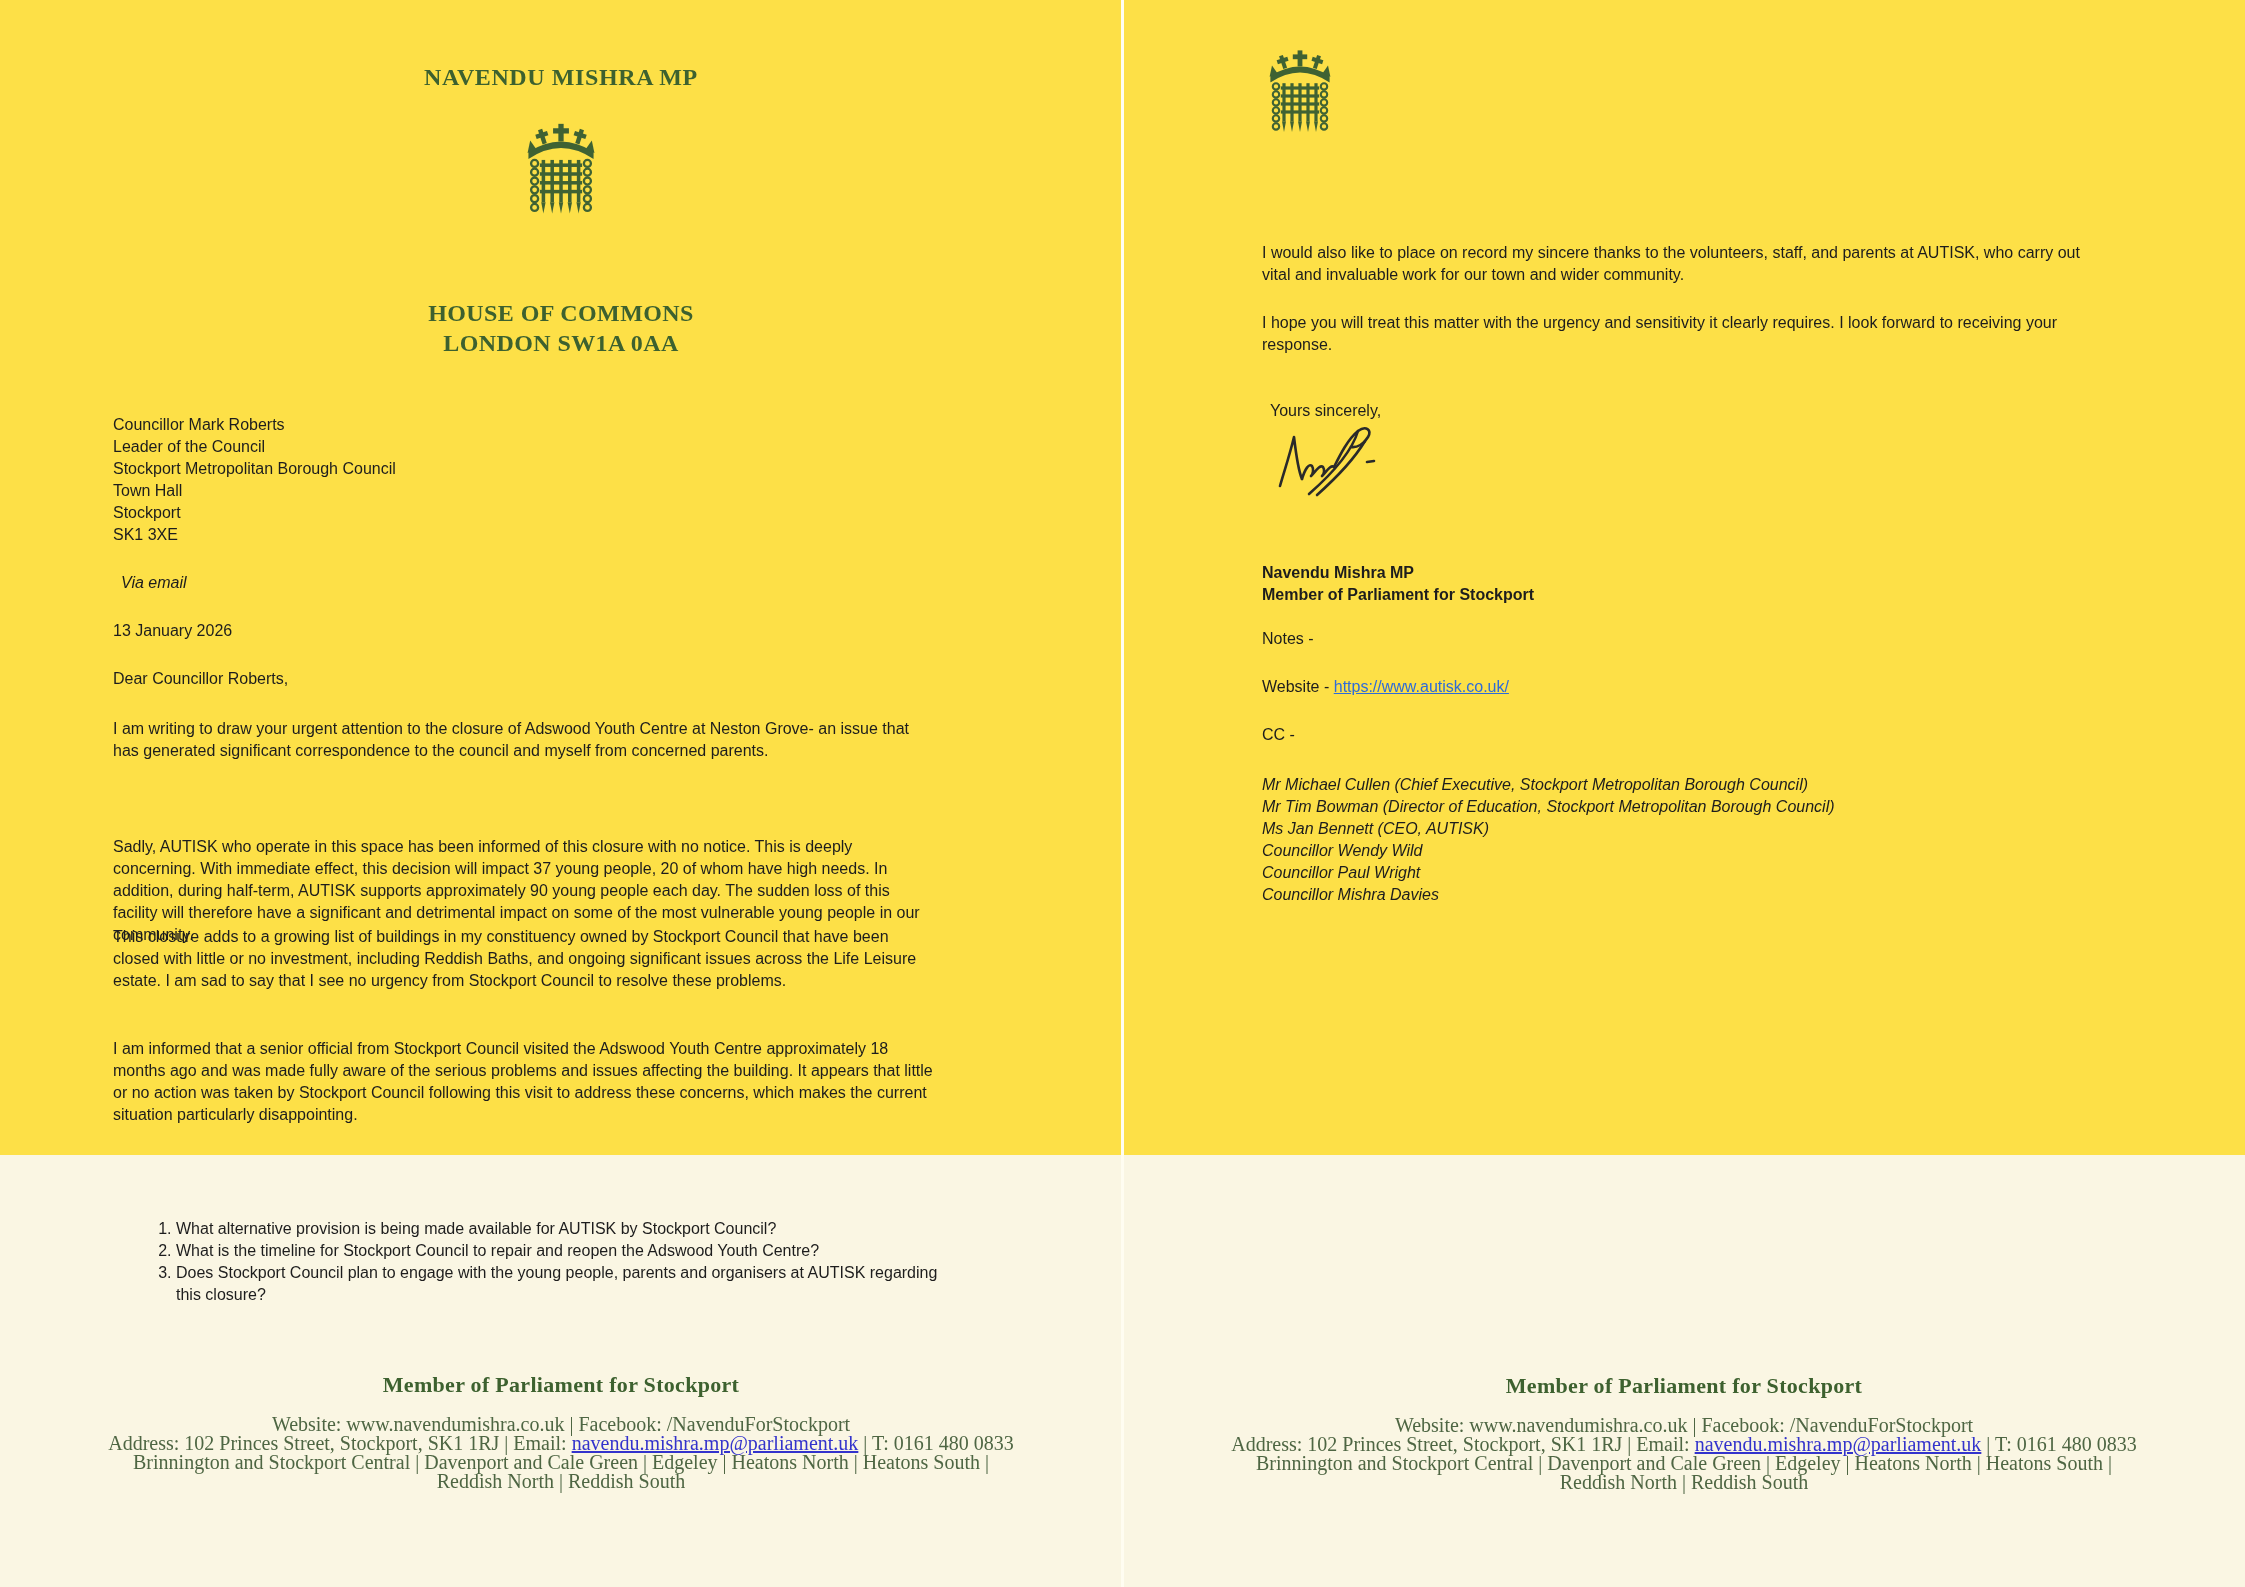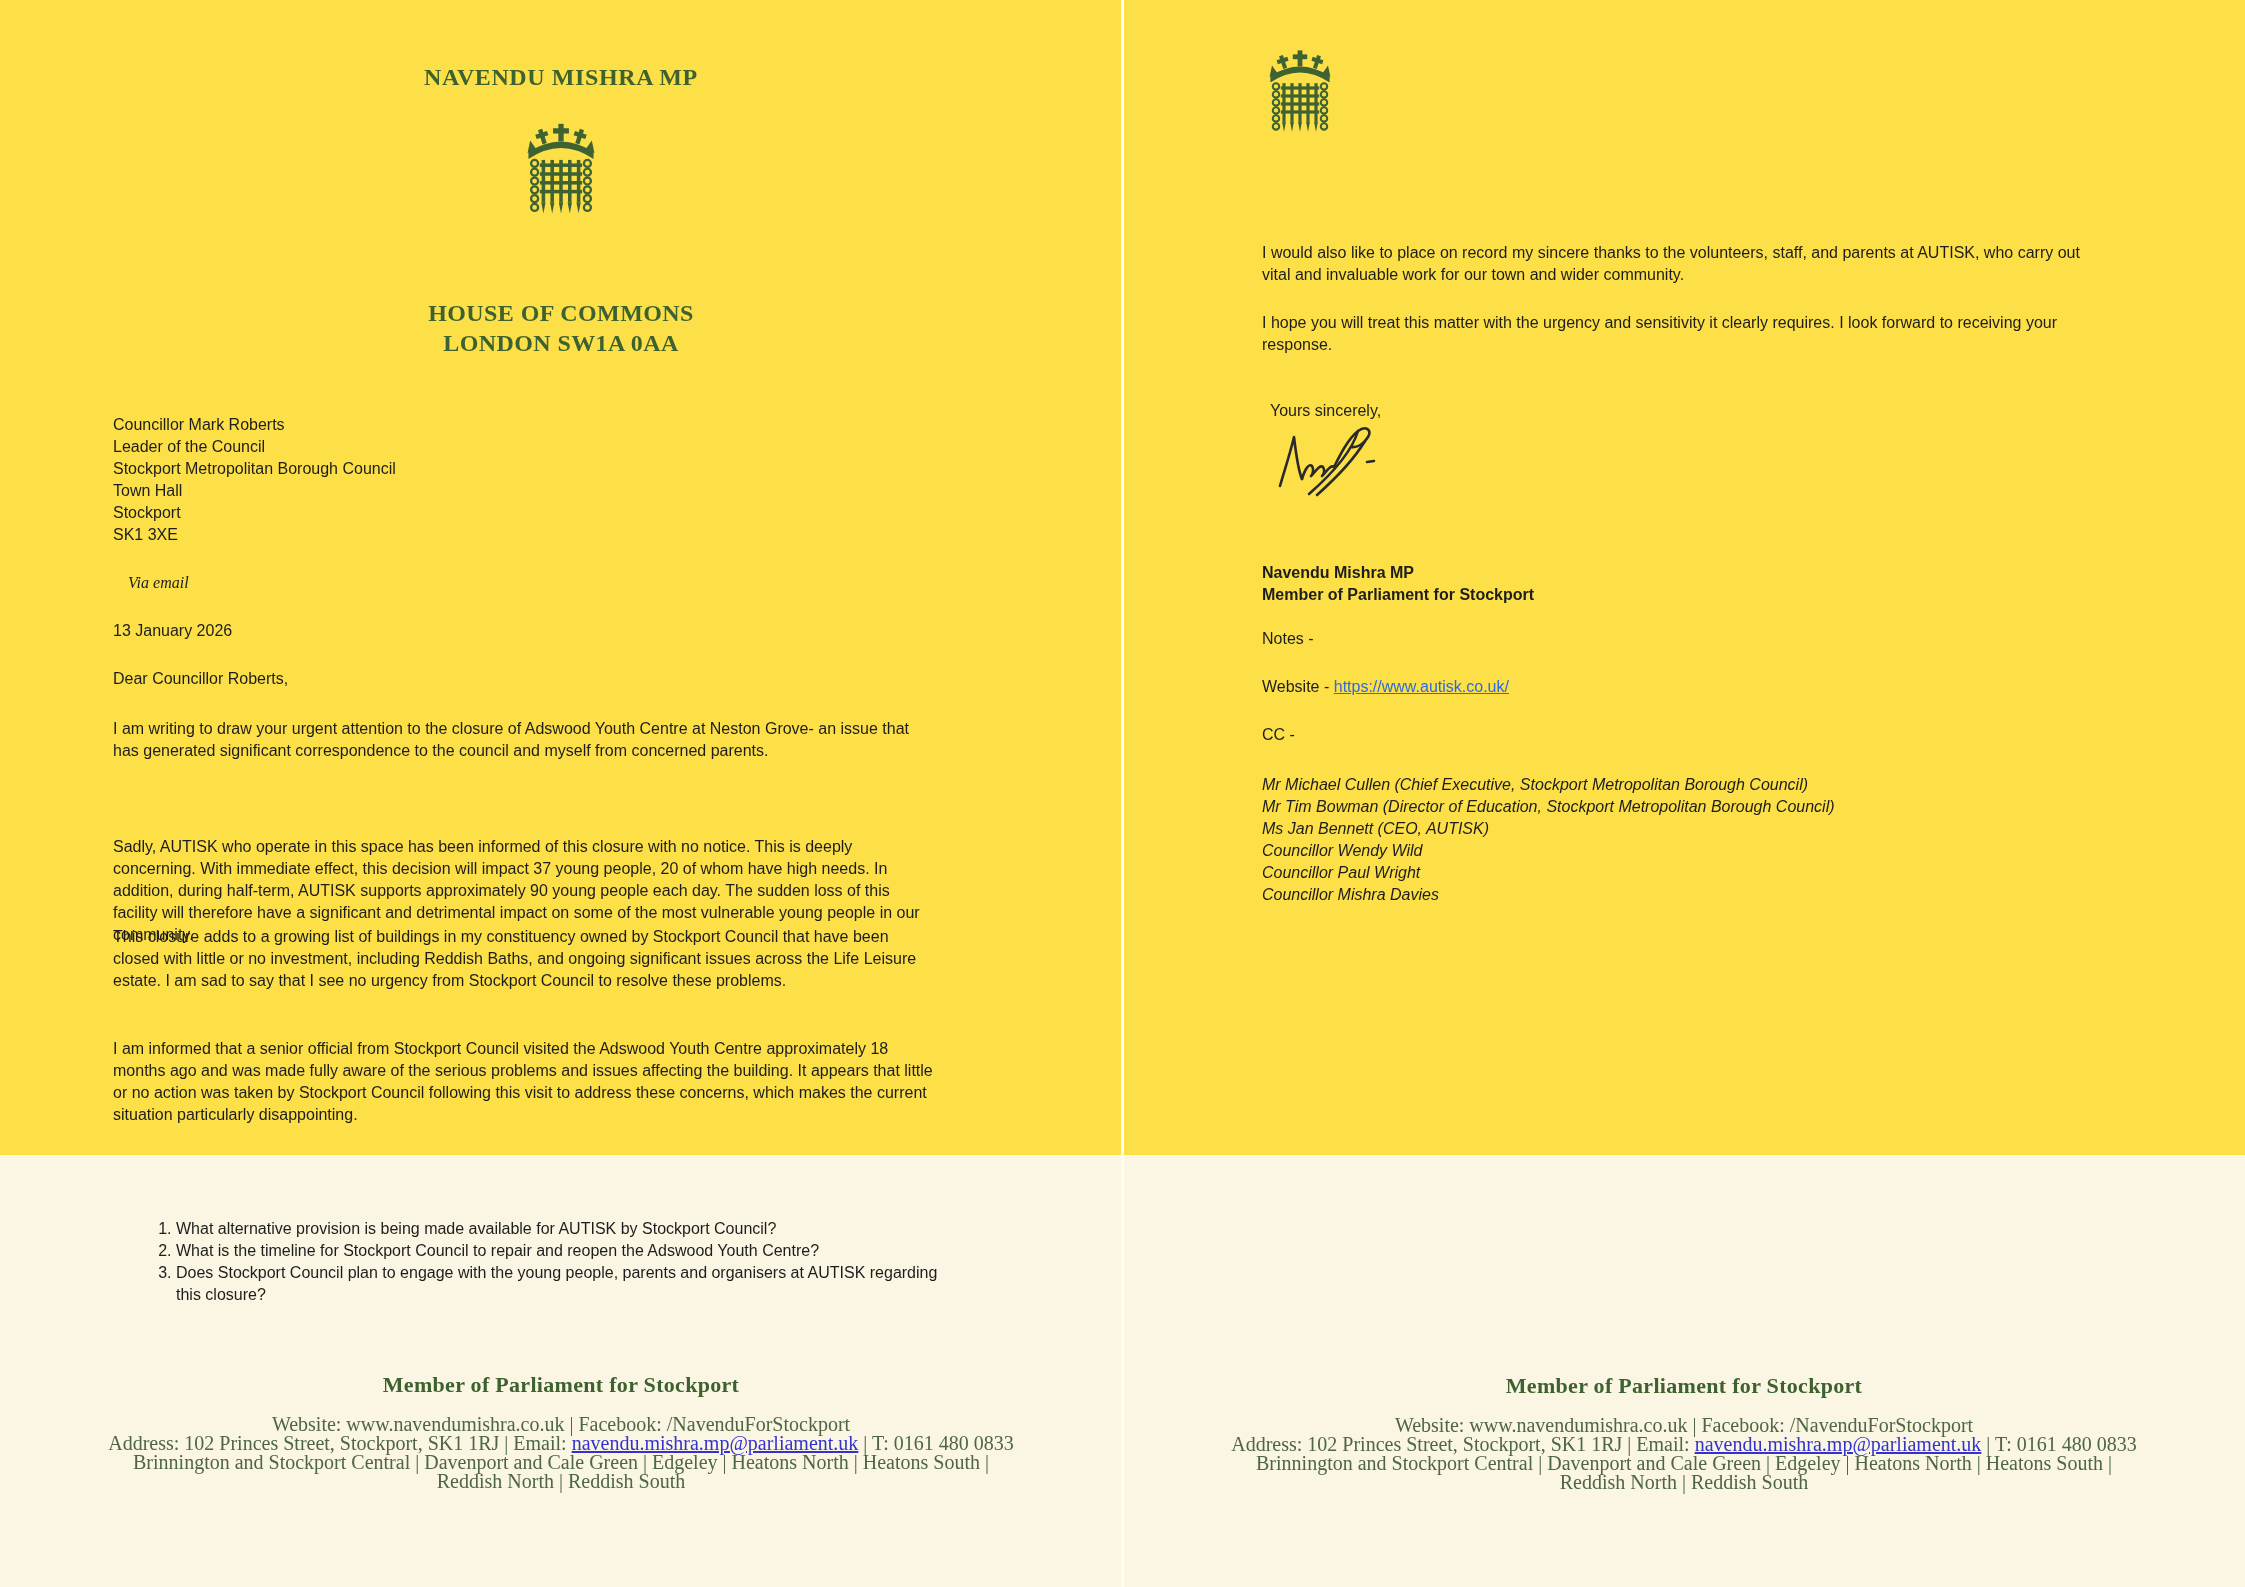--- a/index.html
+++ b/index.html
@@ -13,21 +13,21 @@
   .gap{position:absolute;left:1121px;top:0;width:3px;height:1587px;background:#fffdf1;}
   .abs{position:absolute;}
 
   .mp-name{top:64px;left:0;width:100%;font-family:"Liberation Serif",serif;font-weight:bold;
            font-size:24px;letter-spacing:.6px;color:#3d612f;text-align:center;}
   .crest-main{top:120px;left:50%;transform:translateX(-50%);}
   .hoc{top:254px;left:0;width:100%;font-family:"Liberation Serif",serif;font-weight:bold;
        font-size:24px;line-height:30px;letter-spacing:.4px;color:#3d612f;text-align:center;margin-top:44px;}
 
   .recipient{top:414px;left:113px;line-height:22px;}
-  .via{top:574px;left:128px;font-style:italic;font-family:Liberation Serif, serif;}
+  .via{top:574px;left:121px;font-style:italic;}
   .date{top:622px;left:113px;}
   .salutation{top:670px;left:113px;}
   .para{left:113px;width:822px;line-height:22px;}
   #p1a{top:718px;} #p1b{top:788px;margin-top:48px;} #p1c{top:926px;} #p1d{top:1038px;} #p1e{top:1150px;}
   .qlist{top:1218px;left:113px;width:834px;}
   .qlist ol{margin:0;padding-left:63px;}
   .qlist li{line-height:22px;}
 
   .footer{top:1372px;left:101px;width:920px;text-align:center;}
   .footer-title{font-family:"Liberation Serif",serif;font-weight:bold;font-size:22px;

